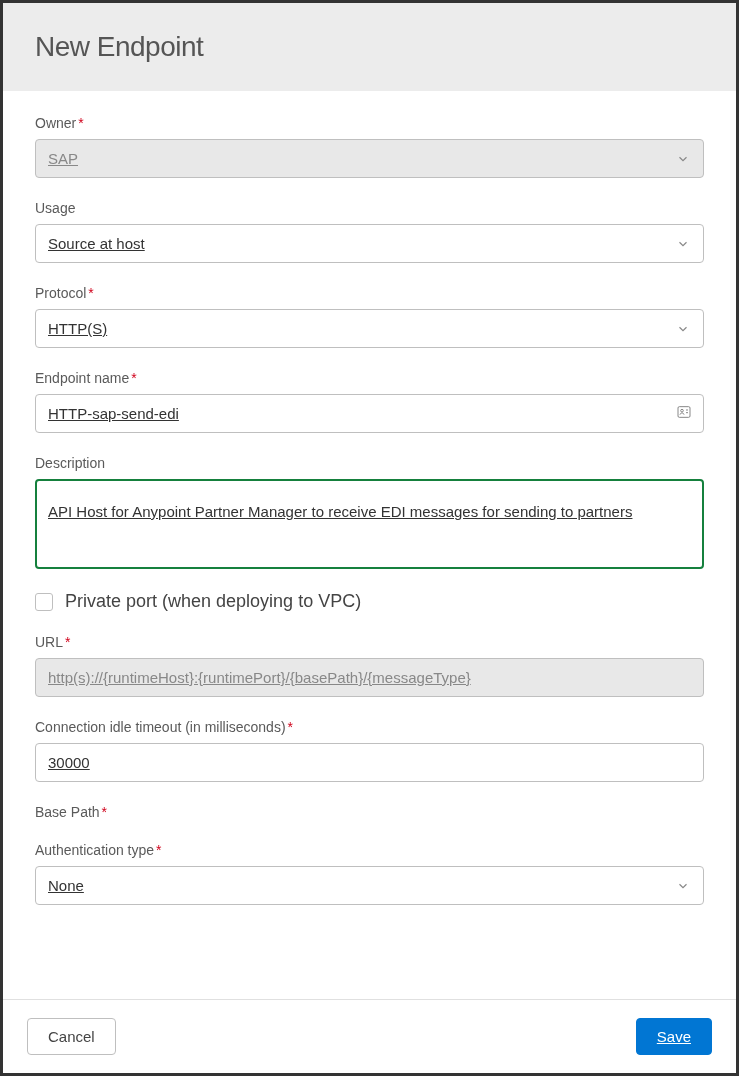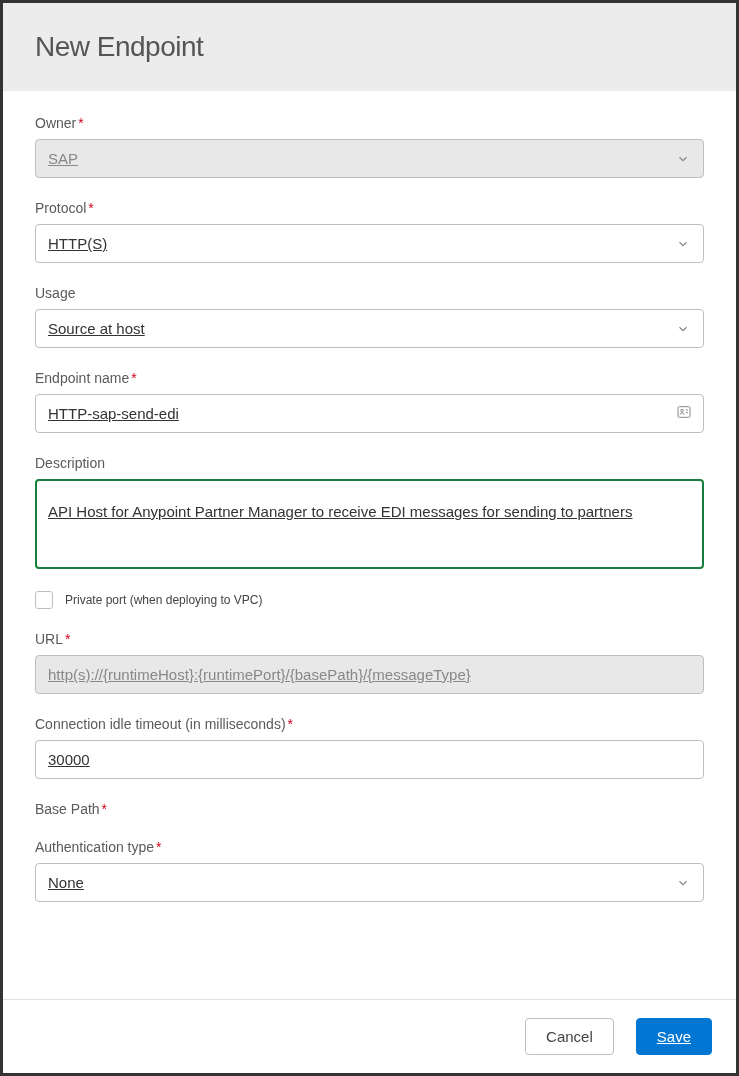--- a/index.html
+++ b/index.html
@@ -114,28 +114,28 @@
     }
     .checkbox-box {
       width: 18px;
       height: 18px;
       border: 1.5px solid #bfbfbf;
       border-radius: 3px;
       background: #fff;
       cursor: pointer;
     }
     .checkbox-label {
-      font-size: 12px;
+      font-size: 18px;
       color: #444;
     }
     .footer {
       border-top: 1px solid #e0e0e0;
       padding: 18px 24px;
       display: flex;
-      justify-content: flex-end;
+      justify-content: space-between;
       gap: 22px;
     }
     .btn {
       font-size: 15px;
       padding: 9px 20px;
       border-radius: 4px;
       cursor: pointer;
       font-family: inherit;
     }
     .btn-cancel {
@@ -167,37 +167,37 @@
       <div class="select-field disabled">SAP</div>
       <span class="chevron">
         <svg width="14" height="14" viewBox="0 0 24 24" fill="none" stroke="currentColor" stroke-width="2">
             <polyline points="6 9 12 15 18 9"></polyline>
           </svg>
       </span>
     </div>
   </div>
 
   <div class="field-group">
+    <label class="field-label">Usage</label>
+    <div class="select-wrap">
+      <div class="select-field">Source at host</div>
+      <span class="chevron">
+        <svg width="14" height="14" viewBox="0 0 24 24" fill="none" stroke="currentColor" stroke-width="2">
+            <polyline points="6 9 12 15 18 9"></polyline>
+          </svg>
+      </span>
+    </div>
+  </div>
+
+  <div class="field-group">
     <label class="field-label">
       <span>Protocol</span><span class="required">*</span>
     </label>
     <div class="select-wrap">
       <div class="select-field">HTTP(S)</div>
-      <span class="chevron">
-        <svg width="14" height="14" viewBox="0 0 24 24" fill="none" stroke="currentColor" stroke-width="2">
-            <polyline points="6 9 12 15 18 9"></polyline>
-          </svg>
-      </span>
-    </div>
-  </div>
-
-  <div class="field-group">
-    <label class="field-label">Usage</label>
-    <div class="select-wrap">
-      <div class="select-field">Source at host</div>
       <span class="chevron">
         <svg width="14" height="14" viewBox="0 0 24 24" fill="none" stroke="currentColor" stroke-width="2">
             <polyline points="6 9 12 15 18 9"></polyline>
           </svg>
       </span>
     </div>
   </div>
 
   <div class="field-group">
     <label class="field-label">

